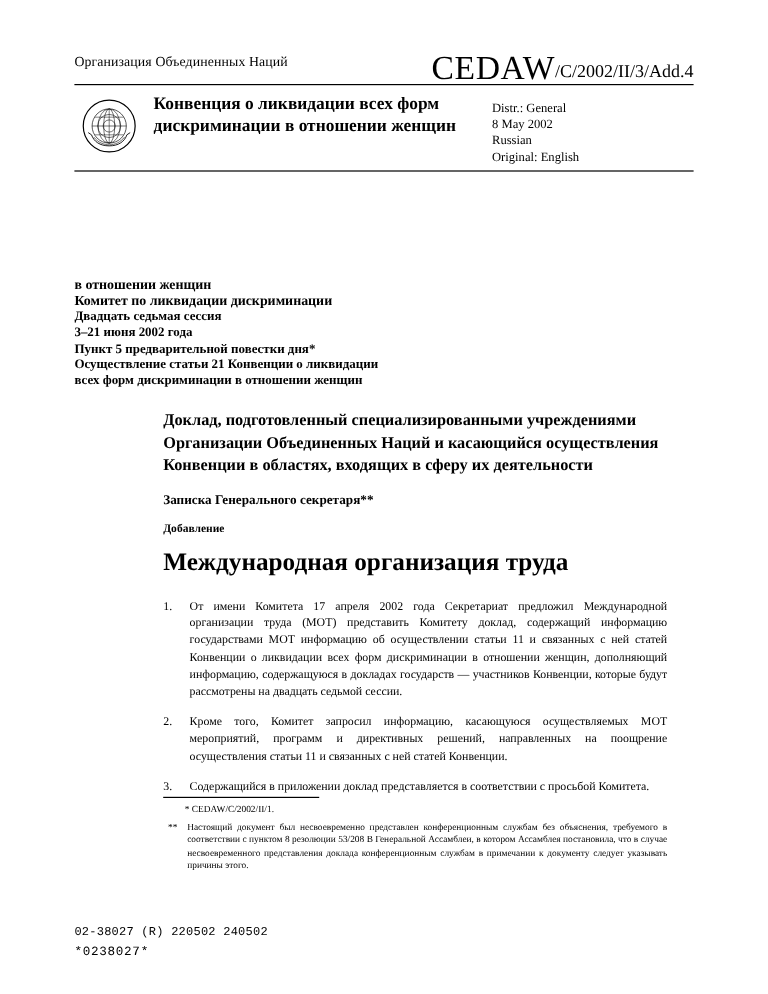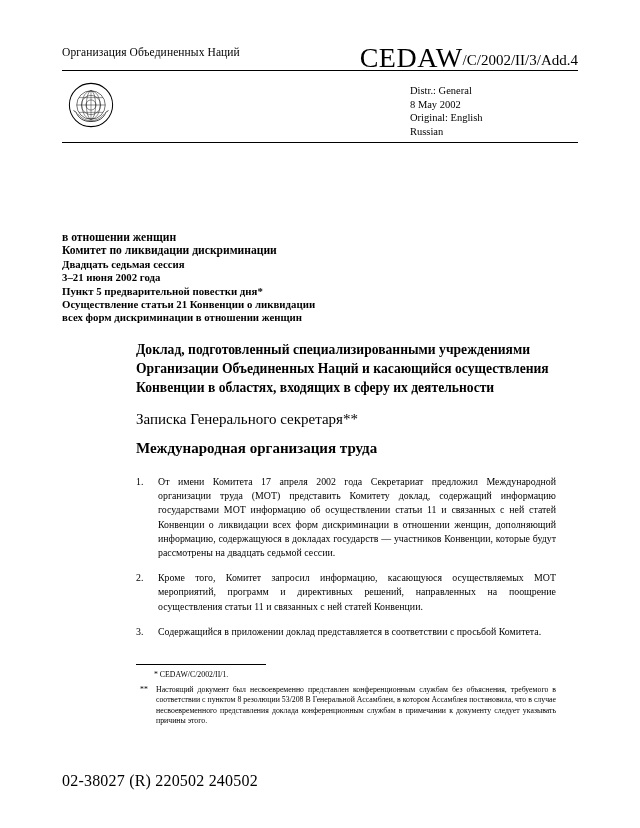--- a/index.html
+++ b/index.html
@@ -124,34 +124,34 @@
   }
   .doc-title {
     font-family: "Liberation Serif", serif;
     font-weight: bold;
     font-size: 13.6px;
     line-height: 19px;
     margin: 0 0 14px 0;
   }
   .note-line {
     font-family: "Liberation Serif", serif;
-    font-weight: normal;
-    font-size: 15px;
+    font-weight: bold;
+    font-size: 11px;
     margin: 0 0 12px 0;
   }
   .addendum {
     font-family: "Liberation Serif", serif;
     font-weight: bold;
     font-size: 9.6px;
     margin: 0 0 10px 0;
   }
   .ilo-title {
     font-family: "Liberation Serif", serif;
     font-weight: bold;
-    font-size: 15px;
+    font-size: 21px;
     margin: 0 0 18px 0;
   }
   .para {
     font-family: "Liberation Serif", serif;
     font-size: 9.9px;
     line-height: 14.2px;
     text-align: justify;
     margin: 0 0 11px 0;
     position: relative;
     padding-left: 22px;
@@ -196,22 +196,22 @@
   }
 
   
   .footer {
     position: absolute;
     left: 62px;
     top: 772px;
     width: 516px;
   }
   .jobnum {
-    font-family: Liberation Serif, serif;
-    font-size: 16px;
+    font-family: Liberation Mono, monospace;
+    font-size: 10px;
     letter-spacing: 0.2px;
   }
   .barcode {
     font-family: "Liberation Mono", monospace;
     font-size: 10.5px;
     letter-spacing: 0.6px;
     margin-top: 5px;
   }
 </style>
 </head>
@@ -245,42 +245,44 @@
         <path d="M50 86 C 33 86, 22 78, 18 66"></path>
         <path d="M50 86 C 67 86, 78 78, 82 66"></path>
         <path d="M18 66 L 12 62 M82 66 L 88 62"></path>
       </g>
       <g stroke="#000" stroke-width="1" fill="none">
         <path d="M22 70 C 30 80, 40 84, 50 84"></path>
         <path d="M78 70 C 70 80, 60 84, 50 84"></path>
       </g>
     </svg>
 
+    <div class="title-block">Конвенция о ликвидации всех форм дискриминации в отношении женщин</div>
 
     <div class="distr-block">
       <div>Distr.: General</div>
       <div>8 May 2002</div>
+      <div>Russian</div>
       <div>Original: English</div>
-      <div>Russian</div>
     </div>
   </div>
 
   <div class="committee">
     <div class="big">в отношении женщин</div>
     <div class="big">Комитет по ликвидации дискриминации</div>
     <div>Двадцать седьмая сессия</div>
     <div>3–21 июня 2002 года</div>
     <div>Пункт 5 предварительной повестки дня*</div>
     <div>Осуществление статьи 21 Конвенции о ликвидации</div>
     <div>всех форм дискриминации в отношении женщин</div>
   </div>
 
   <div class="body-col">
     <div class="doc-title">Доклад, подготовленный специализированными учреждениями Организации Объединенных Наций и касающийся осуществления Конвенции в областях, входящих в сферу их деятельности</div>
     <div class="note-line">Записка Генерального секретаря**</div>
+    <div class="addendum">Добавление</div>
     <div class="ilo-title">Международная организация труда</div>
 
     <p class="para">
       <span class="num">1.</span>
       <span>От имени Комитета 17 апреля 2002 года Секретариат предложил Международной организации труда (МОТ) представить Комитету доклад, содержащий информацию государствами МОТ информацию об осуществлении статьи 11 и связанных с ней статей Конвенции о ликвидации всех форм дискриминации в отношении женщин, дополняющий информацию, содержащуюся в докладах государств — участников Конвенции, которые будут рассмотрены на двадцать седьмой сессии.</span>
     </p>
     <p class="para">
       <span class="num">2.</span>
       <span>Кроме того, Комитет запросил информацию, касающуюся осуществляемых МОТ мероприятий, программ и директивных решений, направленных на поощрение осуществления статьи 11 и связанных с ней статей Конвенции.</span>
     </p>
@@ -297,15 +299,16 @@
       <span>CEDAW/C/2002/II/1.</span>
     </p>
     <p>
       <span class="mark">**</span>
       <span>Настоящий документ был несвоевременно представлен конференционным службам без объяснения, требуемого в соответствии с пунктом 8 резолюции 53/208 B Генеральной Ассамблеи, в котором Ассамблея постановила, что в случае несвоевременного представления доклада конференционным службам в примечании к документу следует указывать причины этого.</span>
     </p>
   </div>
 
   <div class="footer">
     <div class="jobnum">02-38027 (R)    220502    240502</div>
+    <div class="barcode">*0238027*</div>
   </div>
 
 </div>
 
 </body></html>

